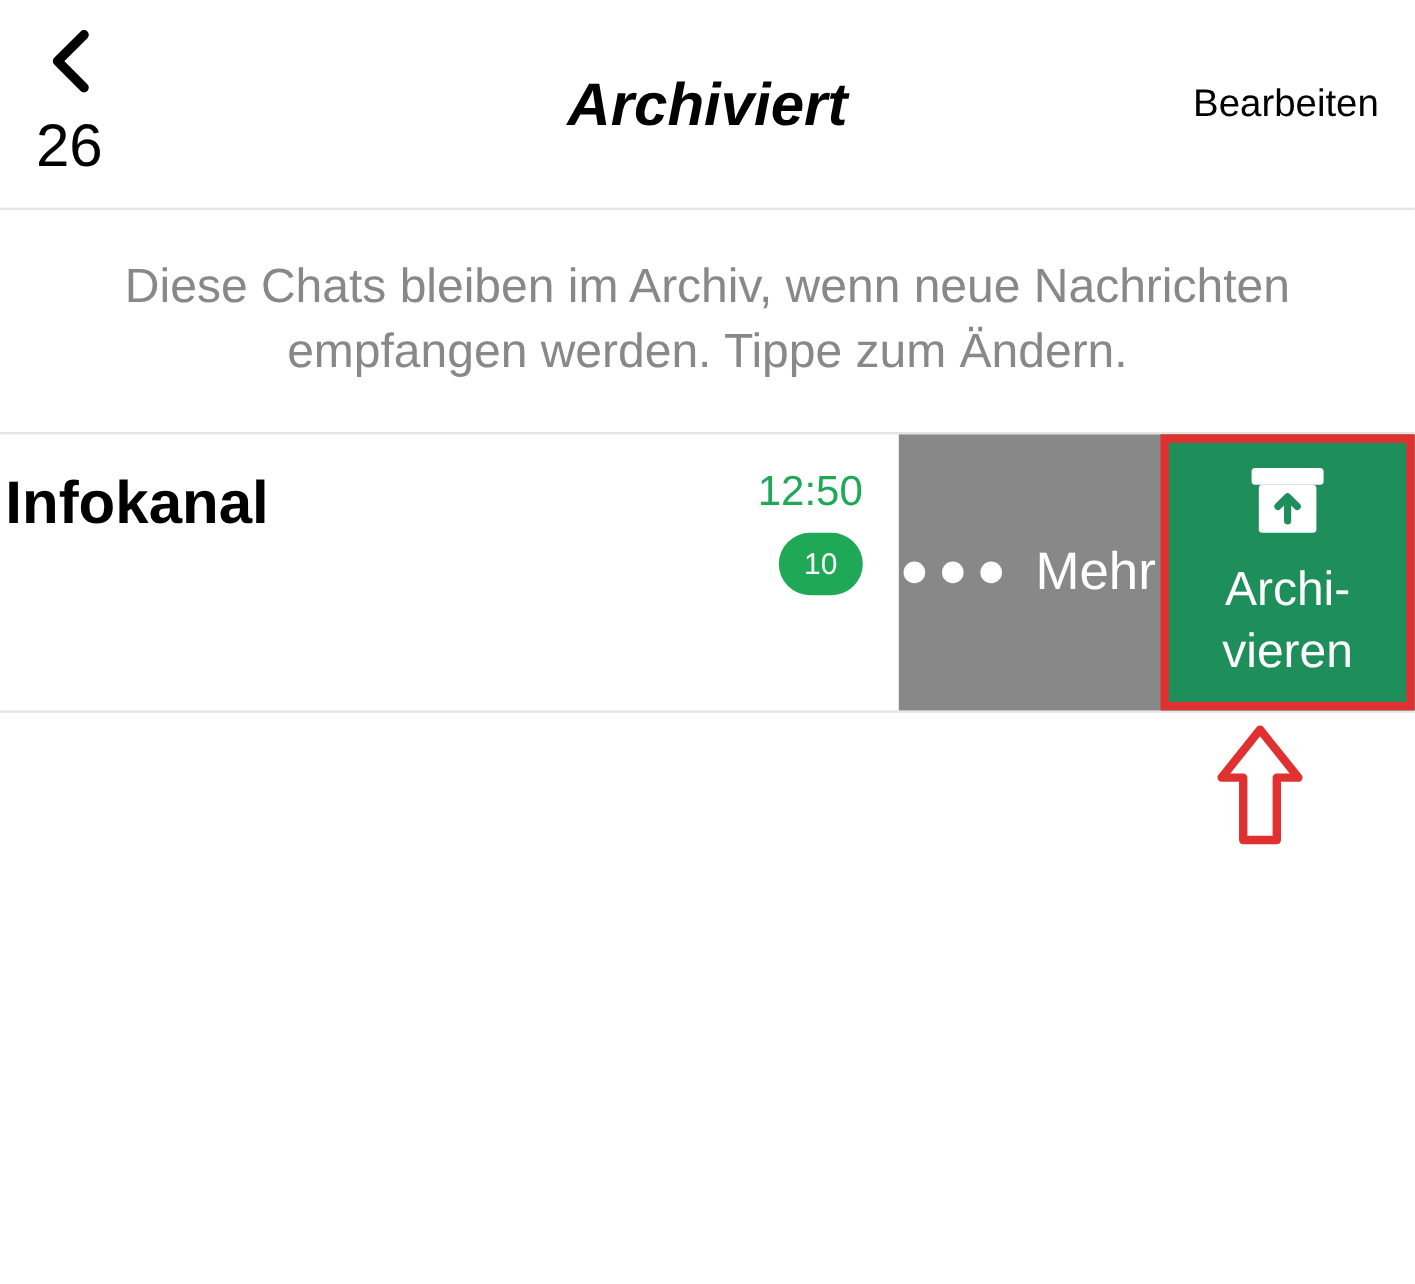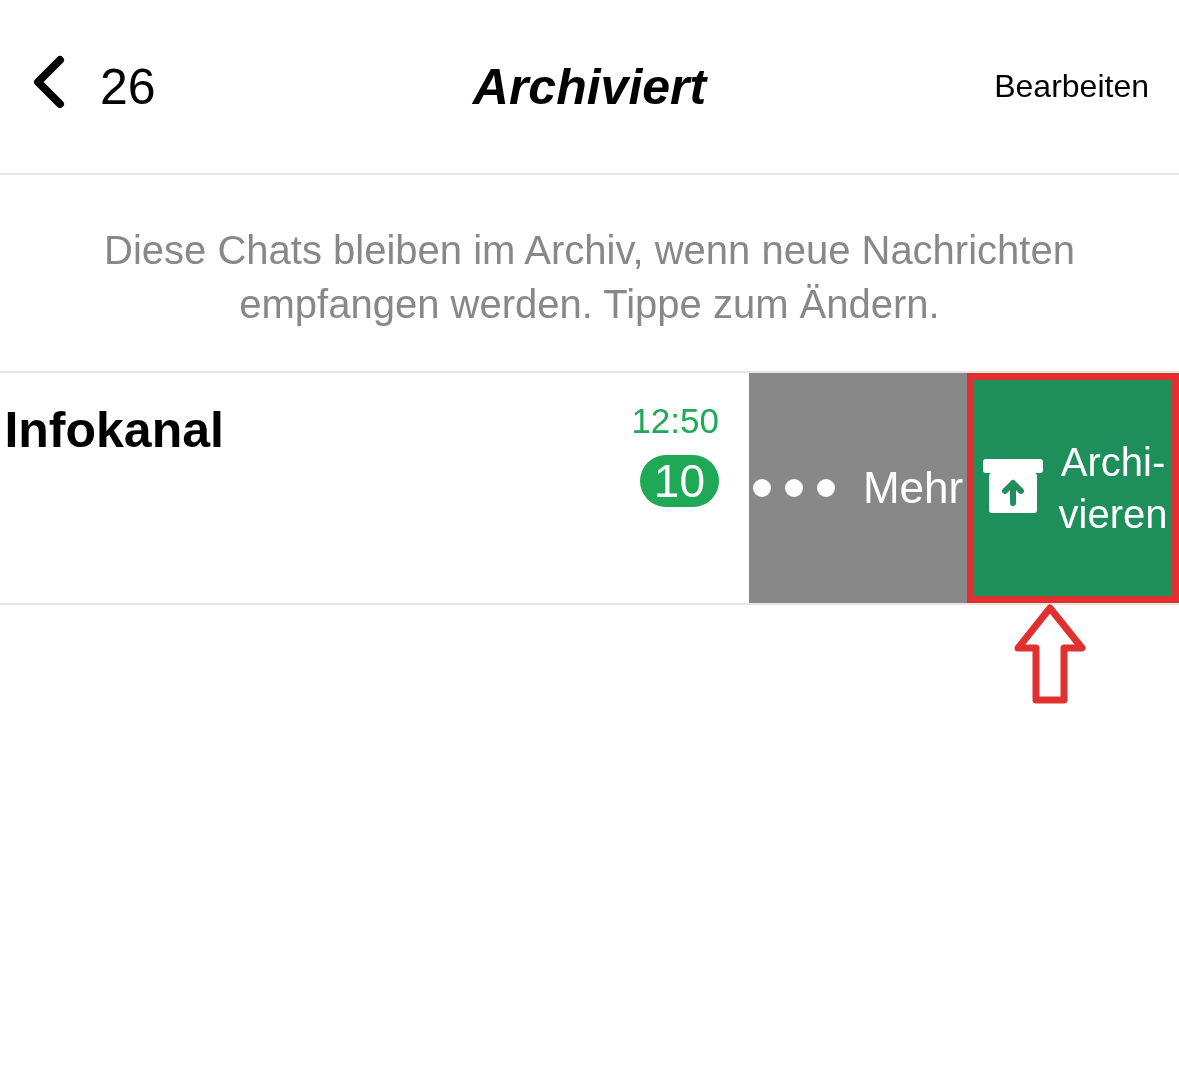--- a/index.html
+++ b/index.html
@@ -15,21 +15,22 @@
       align-items: center;
       justify-content: space-between;
       padding: 0 30px;
       height: 175px;
       border-bottom: 2px solid #e5e5e5;
       position: relative;
     }
     .header-left {
       display: flex;
       align-items: center;
-      gap: 34px;
+      gap: 4px;
+      flex-direction: column;
     }
     .back-chevron {
       font-size: 56px;
       font-weight: 300;
       line-height: 1;
     }
     .back-count {
       font-size: 50px;
       font-weight: 400;
       color: #000;
@@ -42,21 +43,21 @@
       left: 50%;
       transform: translateX(-50%);
       font-style: italic;
     }
     .header-right {
       font-size: 32px;
       font-weight: 400;
       color: #000;
     }
     .info-text {
-      padding: 48px 60px 40px 60px;
+      padding: 37px 60px 40px 60px;
       text-align: center;
       font-size: 40px;
       color: #888;
       line-height: 1.35;
       border-bottom: 2px solid #e5e5e5;
     }
     .chat-row {
       display: flex;
       height: 232px;
       border-bottom: 2px solid #e5e5e5;
@@ -89,21 +90,21 @@
     }
     .chat-badge {
       background: #1fa855;
       color: #fff;
       border-radius: 26px;
       min-width: 70px;
       height: 52px;
       display: flex;
       align-items: center;
       justify-content: center;
-      font-size: 46px;
+      font-size: 25px;
       font-weight: 500;
       padding: 0 14px;
     }
     .action-more {
       width: 218px;
       background: #888888;
       display: flex;
       flex-direction: row;
       align-items: center;
       justify-content: center;
@@ -121,21 +122,21 @@
       border-radius: 50%;
     }
     .more-label {
       font-size: 44px;
       color: #fff;
     }
     .action-archive {
       width: 212px;
       background: #1e8e5a;
       display: flex;
-      flex-direction: row;
+      flex-direction: column;
       align-items: center;
       justify-content: center;
       gap: 12px;
       color: #fff;
       border: 7px solid #e03030;
     }
     .archive-label {
       font-size: 40px;
       color: #fff;
       text-align: center;

